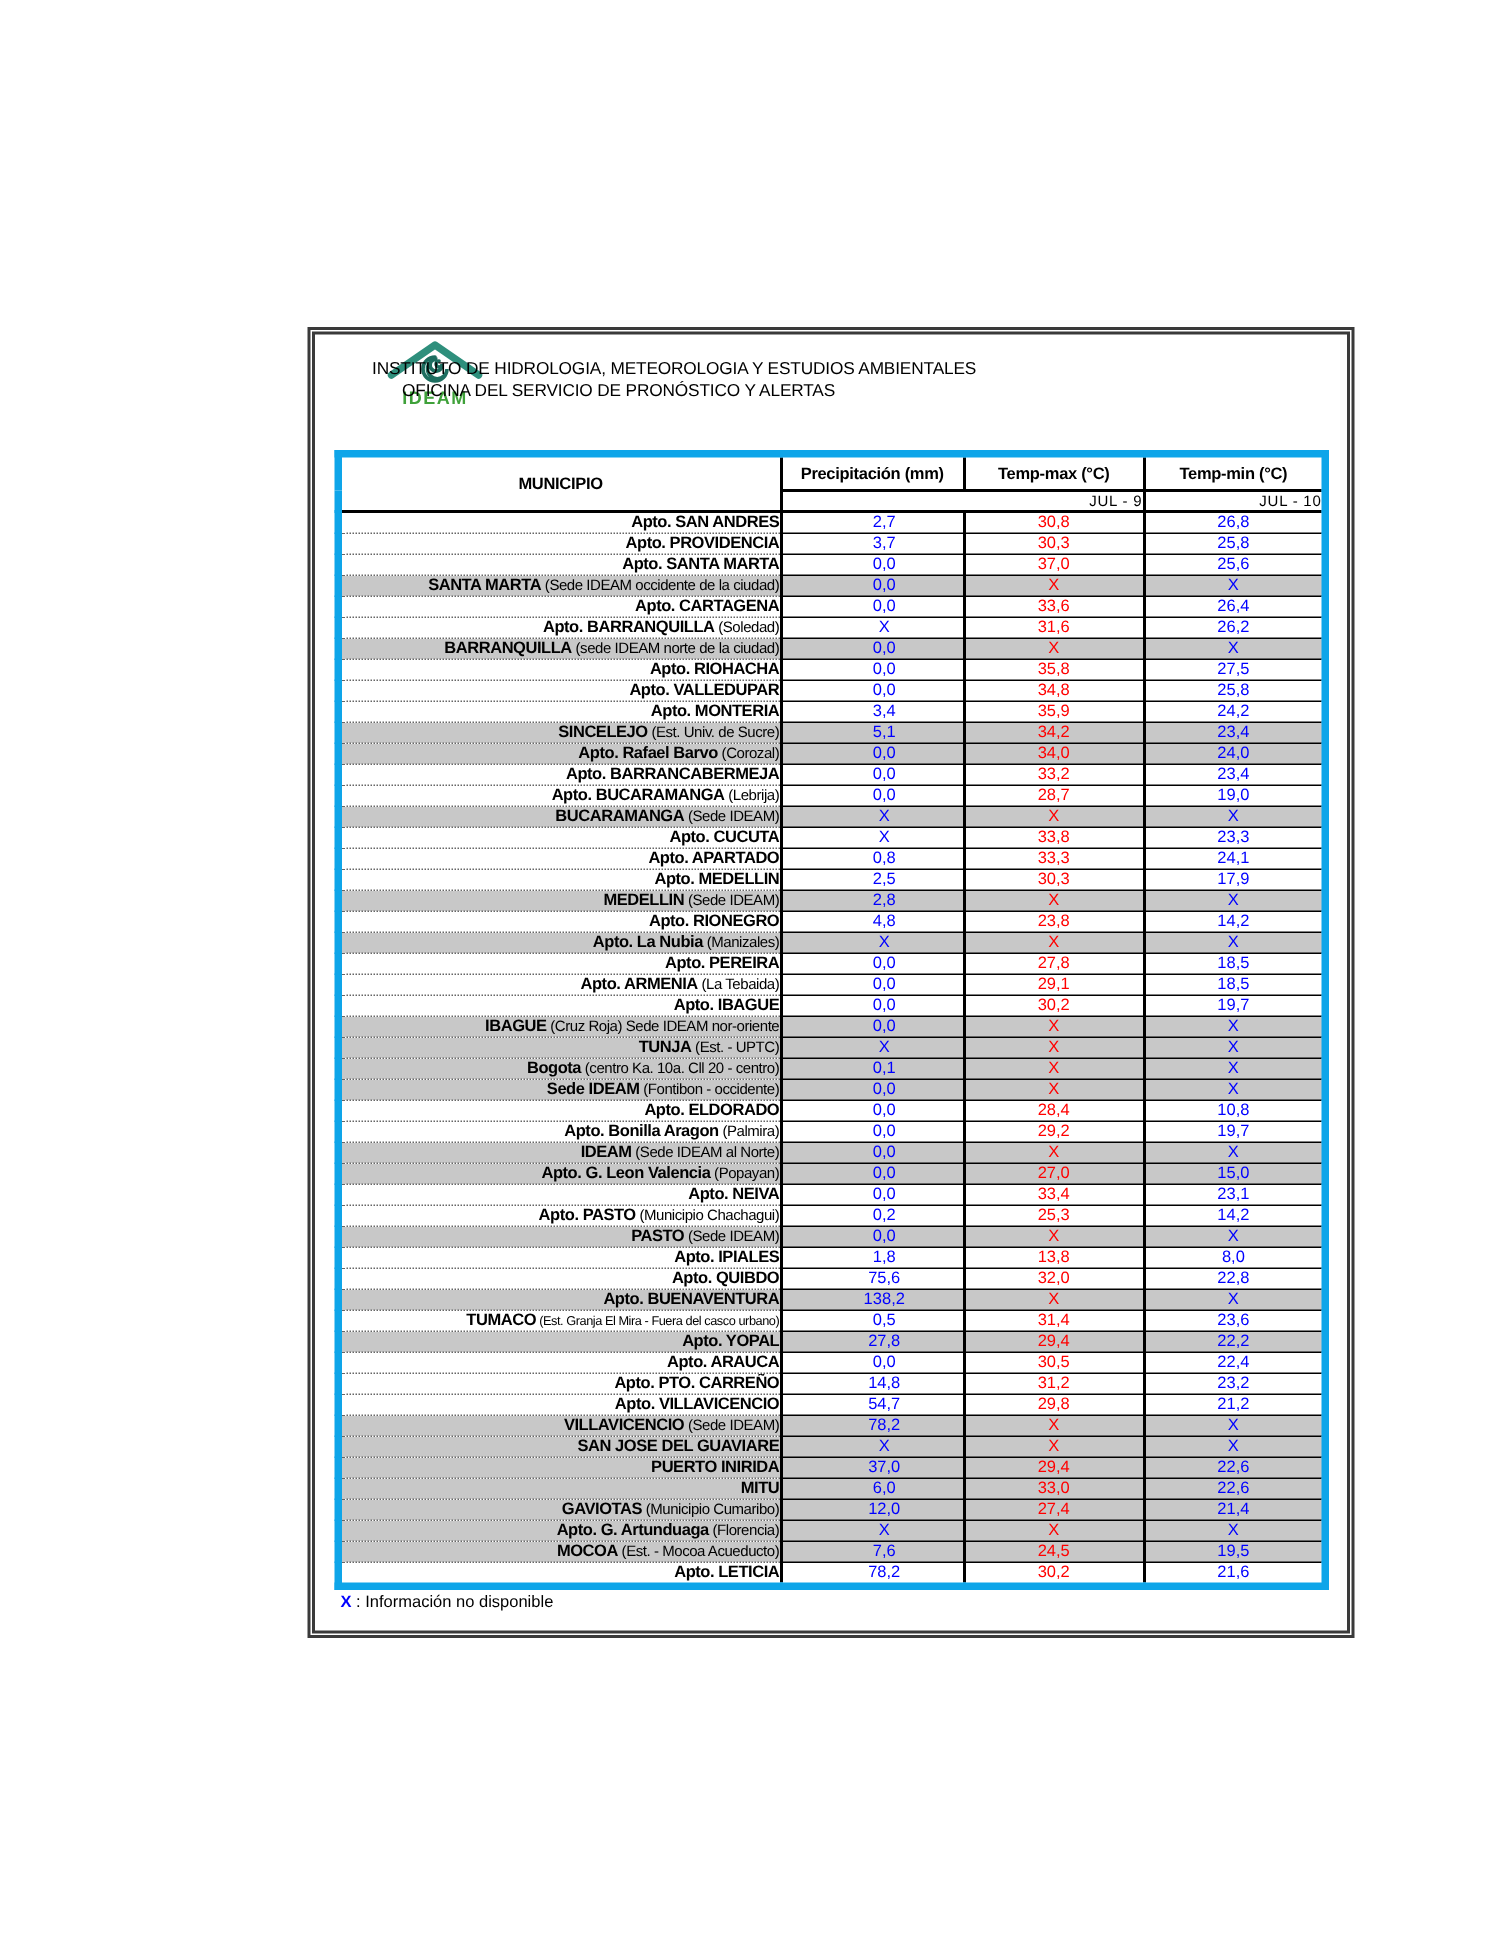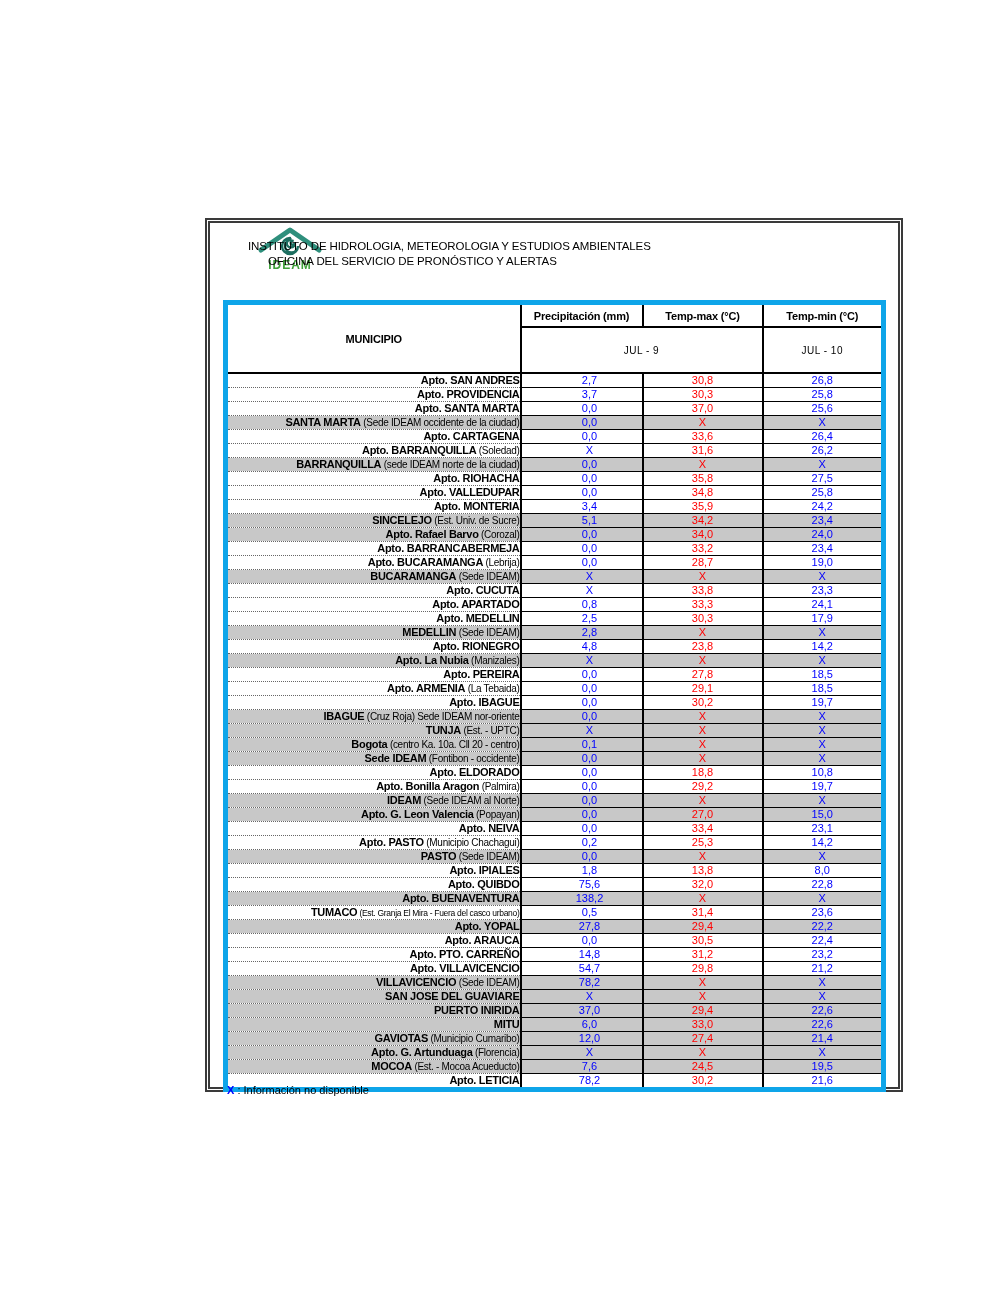--- a/index.html
+++ b/index.html
@@ -29,21 +29,21 @@
   col.c-pre{width:122px;}
   col.c-max{width:120px;}
   col.c-min{width:121px;}
   thead th{
     border:2px solid #000;font-size:11px;font-weight:bold;
     text-align:center;vertical-align:middle;letter-spacing:-0.2px;
     height:21px;padding:0;background:#fff;
   }
   thead td.jul{
     border:2px solid #000;font-size:10px;font-weight:normal;
-    text-align:center;height:12px;padding:16px;letter-spacing:0.5px;margin-left:44px;
+    text-align:right;height:12px;padding:0;letter-spacing:0.5px;margin-left:44px;
   }
   tbody td{
     height:13px;padding:0;font-size:10.5px;line-height:11px;
     vertical-align:middle;overflow:hidden;white-space:nowrap;
   }
   tbody td.name-cell{
     text-align:right;padding-left:2px;letter-spacing:-0.3px;
     border-right:2px solid #000;border-bottom:1px dotted #666;
     font-size:11px;
   }
@@ -52,21 +52,21 @@
   tbody td.name-cell .detail.tiny{font-size:8.5px;}
   tbody td.val{
     text-align:center;border:1px solid #000;
     border-left-width:2px;border-right-width:2px;font-size:11px;
   }
   tbody td.val-precip{color:var(--precip,#0000FF);padding-left:16px;}
   tbody td.val-tmax{color:var(--tmax,#FF0000);}
   tbody td.val-tmin{color:var(--tmin,#0000FF);}
   tbody tr.gray td{background:var(--gray_row,#C8C8C8);}
   
-  .footnote{position:absolute;left:17px;top:861px;font-size:11px;}
+  .footnote{position:absolute;left:17px;top:839px;font-size:11px;}
   .footnote .sym{color:var(--precip,#0000FF);font-weight:bold;}
 </style>
 </head>
 <body>
 
 <div class="doc-box">
 
   <div class="logo">
     <svg width="64" height="34" viewBox="0 0 64 34">
       <polyline points="3,24 32,4 61,24" fill="none" stroke="#2E8F7C" stroke-width="5" stroke-linecap="round" stroke-linejoin="round"></polyline>
@@ -262,21 +262,21 @@
         </tr>
         <tr class="gray">
           <td class="name-cell"><b>Sede IDEAM</b><span class="detail"> (Fontibon - occidente)</span></td>
           <td class="val val-precip">0,0</td>
           <td class="val val-tmax">X</td>
           <td class="val val-tmin">X</td>
         </tr>
         <tr>
           <td class="name-cell"><b>Apto. ELDORADO</b></td>
           <td class="val val-precip">0,0</td>
-          <td class="val val-tmax">18,8</td>
+          <td class="val val-tmax">28,4</td>
           <td class="val val-tmin">10,8</td>
         </tr>
         <tr>
           <td class="name-cell"><b>Apto. Bonilla Aragon</b><span class="detail"> (Palmira)</span></td>
           <td class="val val-precip">0,0</td>
           <td class="val val-tmax">29,2</td>
           <td class="val val-tmin">19,7</td>
         </tr>
         <tr class="gray">
           <td class="name-cell"><b>IDEAM</b><span class="detail"> (Sede IDEAM al Norte)</span></td>

